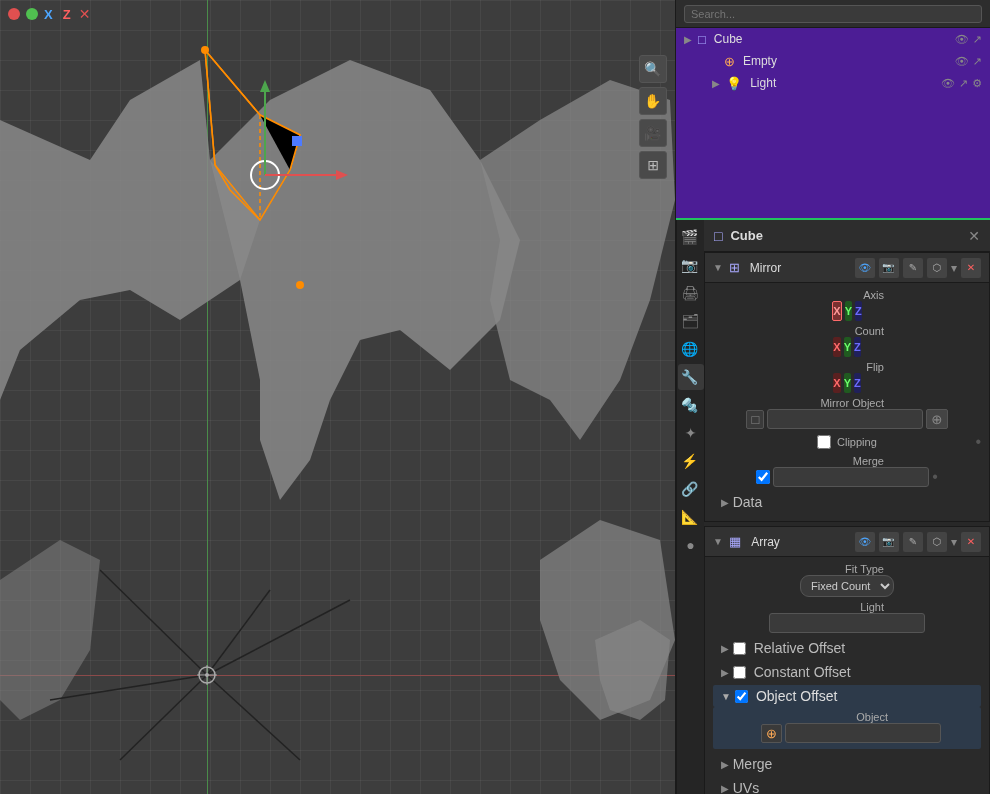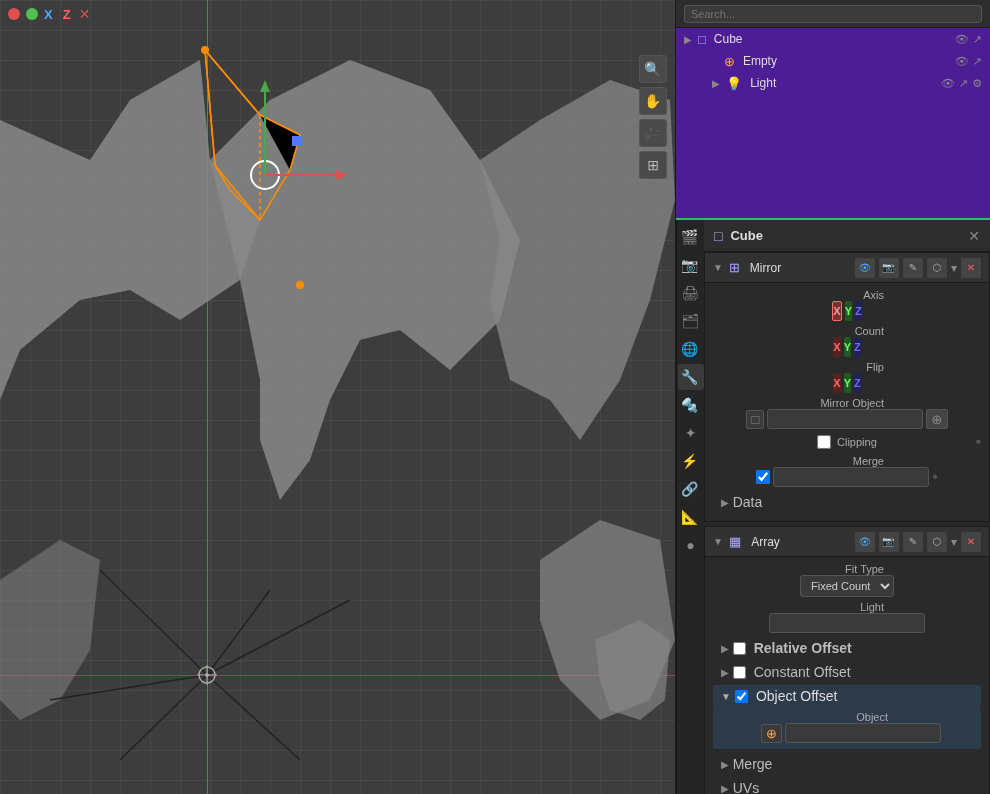--- a/index.html
+++ b/index.html
@@ -94,21 +94,21 @@
     .axis-btn.y { background: #205a20; color: #6bff6b; }
     .axis-btn.z { background: #20205a; color: #6b6bff; }
 
     
     .text-input { flex: 1; background: #3a3a3a; border: 1px solid #555; border-radius: 3px; color: #ccc; padding: 2px 6px; font-size: 11px; height: 20px; outline: none; }
 
     
     .num-input { flex: 1; background: #3a3a3a; border: 1px solid #555; border-radius: 3px; color: #ccc; padding: 2px 6px; font-size: 11px; height: 20px; outline: none; text-align: center; cursor: ew-resize; }
 
     
-    .select-input { flex: 1; background: #3a3a3a; border: 1px solid #555; border-radius: 3px; color: #ccc; padding: 2px 6px; font-size: 11px; height: 22px; outline: none; cursor: pointer; }
+    .select-input { flex: 1; background: #3a3a3a; border: 1px solid #555; border-radius: 9px; color: #ccc; padding: 2px 6px; font-size: 11px; height: 22px; outline: none; cursor: pointer; }
 
     
     .check-row { display: flex; align-items: center; gap: 6px; margin-bottom: 4px; padding-left: 8px; }
     .prop-checkbox { width: 14px; height: 14px; cursor: pointer; }
     .check-label { font-size: 11px; color: #aaa; }
 
     
     .collapse-row { display: flex; align-items: center; gap: 4px; padding: 3px 8px; cursor: pointer; margin-bottom: 2px; }
     .collapse-arrow { font-size: 10px; color: #888; }
     .collapse-label { font-size: 14px; color: #bbb; }
@@ -361,21 +361,21 @@
           <div class="prop-row">
             <span class="prop-label">Light</span>
             <div class="prop-controls">
               <input type="text" class="num-input" style="">
             </div>
           </div>
 
           <div class="collapse-row">
             <span class="collapse-arrow">▶</span>
             <input type="checkbox" class="collapse-checkbox" style="">
-            <span class="collapse-label" style="margin-left:4px;font-weight:bold;">Relative Offset</span>
+            <span class="collapse-label" style="margin-left:4px;">Relative Offset</span>
           </div>
 
           <div class="collapse-row">
             <span class="collapse-arrow">▶</span>
             <input type="checkbox" class="collapse-checkbox" style="">
             <span class="collapse-label" style="margin-left:4px;">Constant Offset</span>
           </div>
 
           <div class="collapse-row expanded-bg" style="border-radius:2px;">
             <span class="collapse-arrow" style="color:#aaa;">▼</span>

